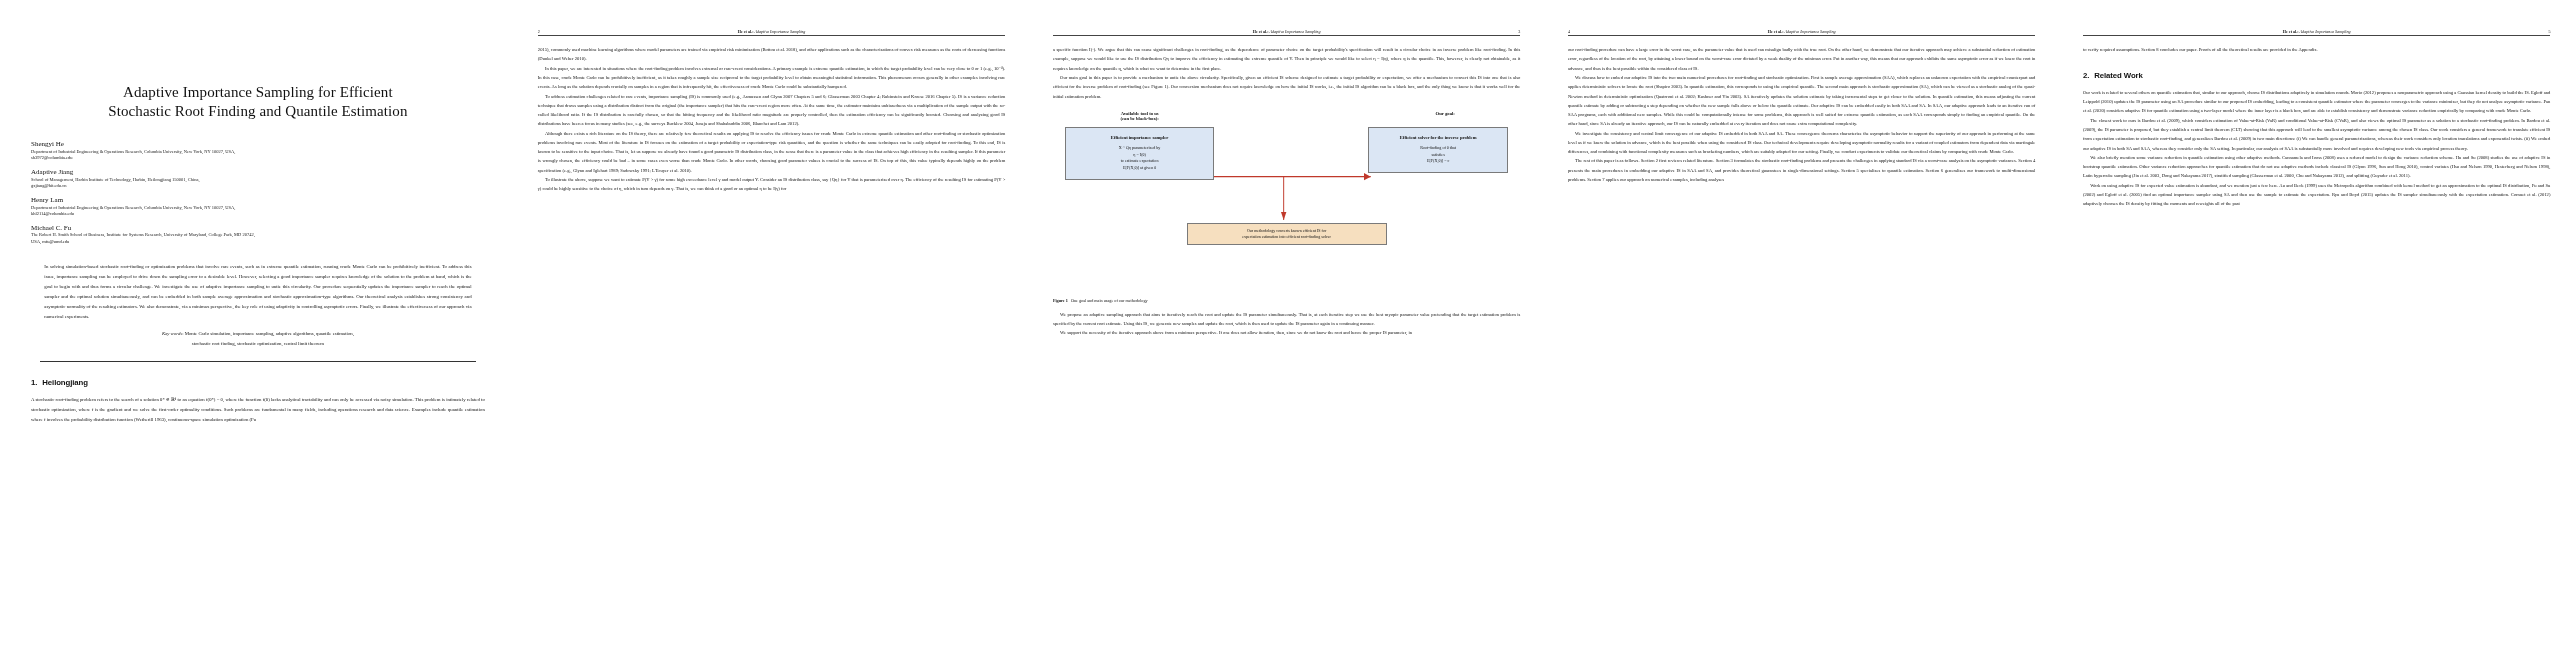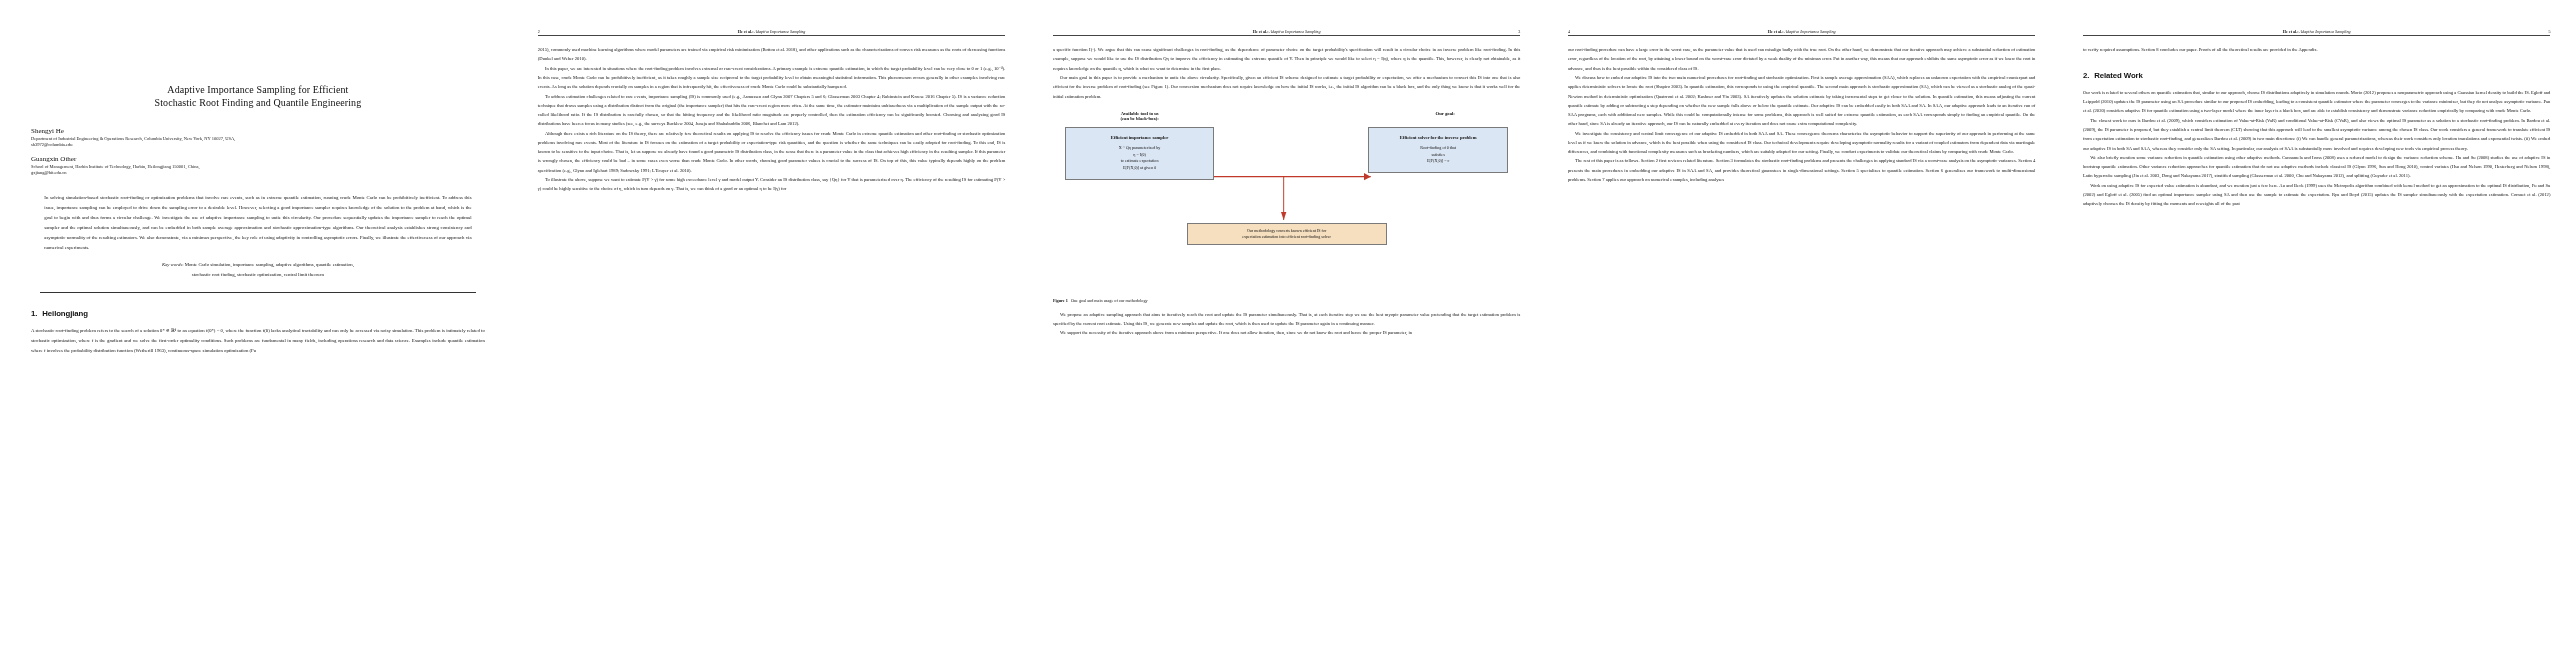--- a/index.html
+++ b/index.html
@@ -5,21 +5,21 @@
   html,body{margin:0;padding:0;background:#ffffff;}
   body{width:2576px;height:667px;overflow:hidden;font-family:"Liberation Serif","DejaVu Serif",serif;color:#111;}
   .spread{display:flex;width:2576px;height:667px;align-items:flex-start;}
   .page{position:relative;height:608px;background:#fff;box-sizing:border-box;}
   .p1{width:642px;padding:24.5px 31px 0 31px;}
   .p2{width:645px;padding:24.5px 25.6px 0 22px;}
   .p3{width:645px;padding:24.5px 25.6px 0 22px;}
   .p4{width:645px;padding:24.5px 25.6px 0 22px;}
 
   .title{
-    text-align:center;font-size:10px;line-height:1.32;
+    text-align:center;font-size:15px;line-height:1.32;
     margin:58px 39px 0 39px;font-weight:400;letter-spacing:0.1px;
   }
   .authors{margin-top:18px;}
   .author{margin-bottom:6.1px;}
   .aname{font-size:7px;line-height:1.25;}
   .aaff{font-size:4.5px;line-height:1.45;color:#1a1a1a;}
   .aemail{font-size:4.5px;line-height:1.45;}
 
   .abstract{margin:16.7px 13.3px 0 13.3px;font-size:4.8px;line-height:2.06;text-align:justify;}
   .abstract p{margin:0;}
@@ -64,33 +64,43 @@
 </style>
 </head>
 <body>
 
 <div class="spread">
 
   <div class="page p1">
 
     <div class="title">
       <div>Adaptive Importance Sampling for Efficient</div>
-      <div>Stochastic Root Finding and Quantile Engineering</div>
+      <div>Stochastic Root Finding and Quantile Estimation</div>
     </div>
 
     <div class="authors">
       <div class="author">
         <div class="aname">Shengyi He</div>
         <div class="aaff">Department of Industrial Engineering &amp; Operations Research, Columbia University, New York, NY 10027, USA,</div>
         <div class="aemail">sh3972@columbia.edu</div>
       </div>
       <div class="author">
-        <div class="aname">Guangxin Other</div>
+        <div class="aname">Adaptive Jiang</div>
         <div class="aaff">School of Management, Harbin Institute of Technology, Harbin, Heilongjiang 150001, China,</div>
         <div class="aemail">gxjiang@hit.edu.cn</div>
+      </div>
+      <div class="author">
+        <div class="aname">Henry Lam</div>
+        <div class="aaff">Department of Industrial Engineering &amp; Operations Research, Columbia University, New York, NY 10027, USA,</div>
+        <div class="aemail">khl2114@columbia.edu</div>
+      </div>
+      <div class="author">
+        <div class="aname">Michael C. Fu</div>
+        <div class="aaff">The Robert H. Smith School of Business, Institute for Systems Research, University of Maryland, College Park, MD 20742,</div>
+        <div class="aemail">USA, mfu@umd.edu</div>
       </div>
     </div>
 
     <div class="abstract">
       <p>In solving simulation-based stochastic root-finding or optimization problems that involve rare events, such as in extreme quantile estimation, running crude Monte Carlo can be prohibitively inefficient. To address this issue, importance sampling can be employed to drive down the sampling error to a desirable level. However, selecting a good importance sampler requires knowledge of the solution to the problem at hand, which is the goal to begin with and thus forms a circular challenge. We investigate the use of adaptive importance sampling to untie this circularity. Our procedure sequentially updates the importance sampler to reach the optimal sampler and the optimal solution simultaneously, and can be embedded in both sample average approximation and stochastic approximation-type algorithms. Our theoretical analysis establishes strong consistency and asymptotic normality of the resulting estimators. We also demonstrate, via a minimax perspective, the key role of using adaptivity in controlling asymptotic errors. Finally, we illustrate the effectiveness of our approach via numerical experiments.</p>
     </div>
 
     <div class="keywords">
       <i>Key words</i><span>: Monte Carlo simulation, importance sampling, adaptive algorithms, quantile estimation,</span>
       <div>stochastic root finding, stochastic optimization, central limit theorem</div>

